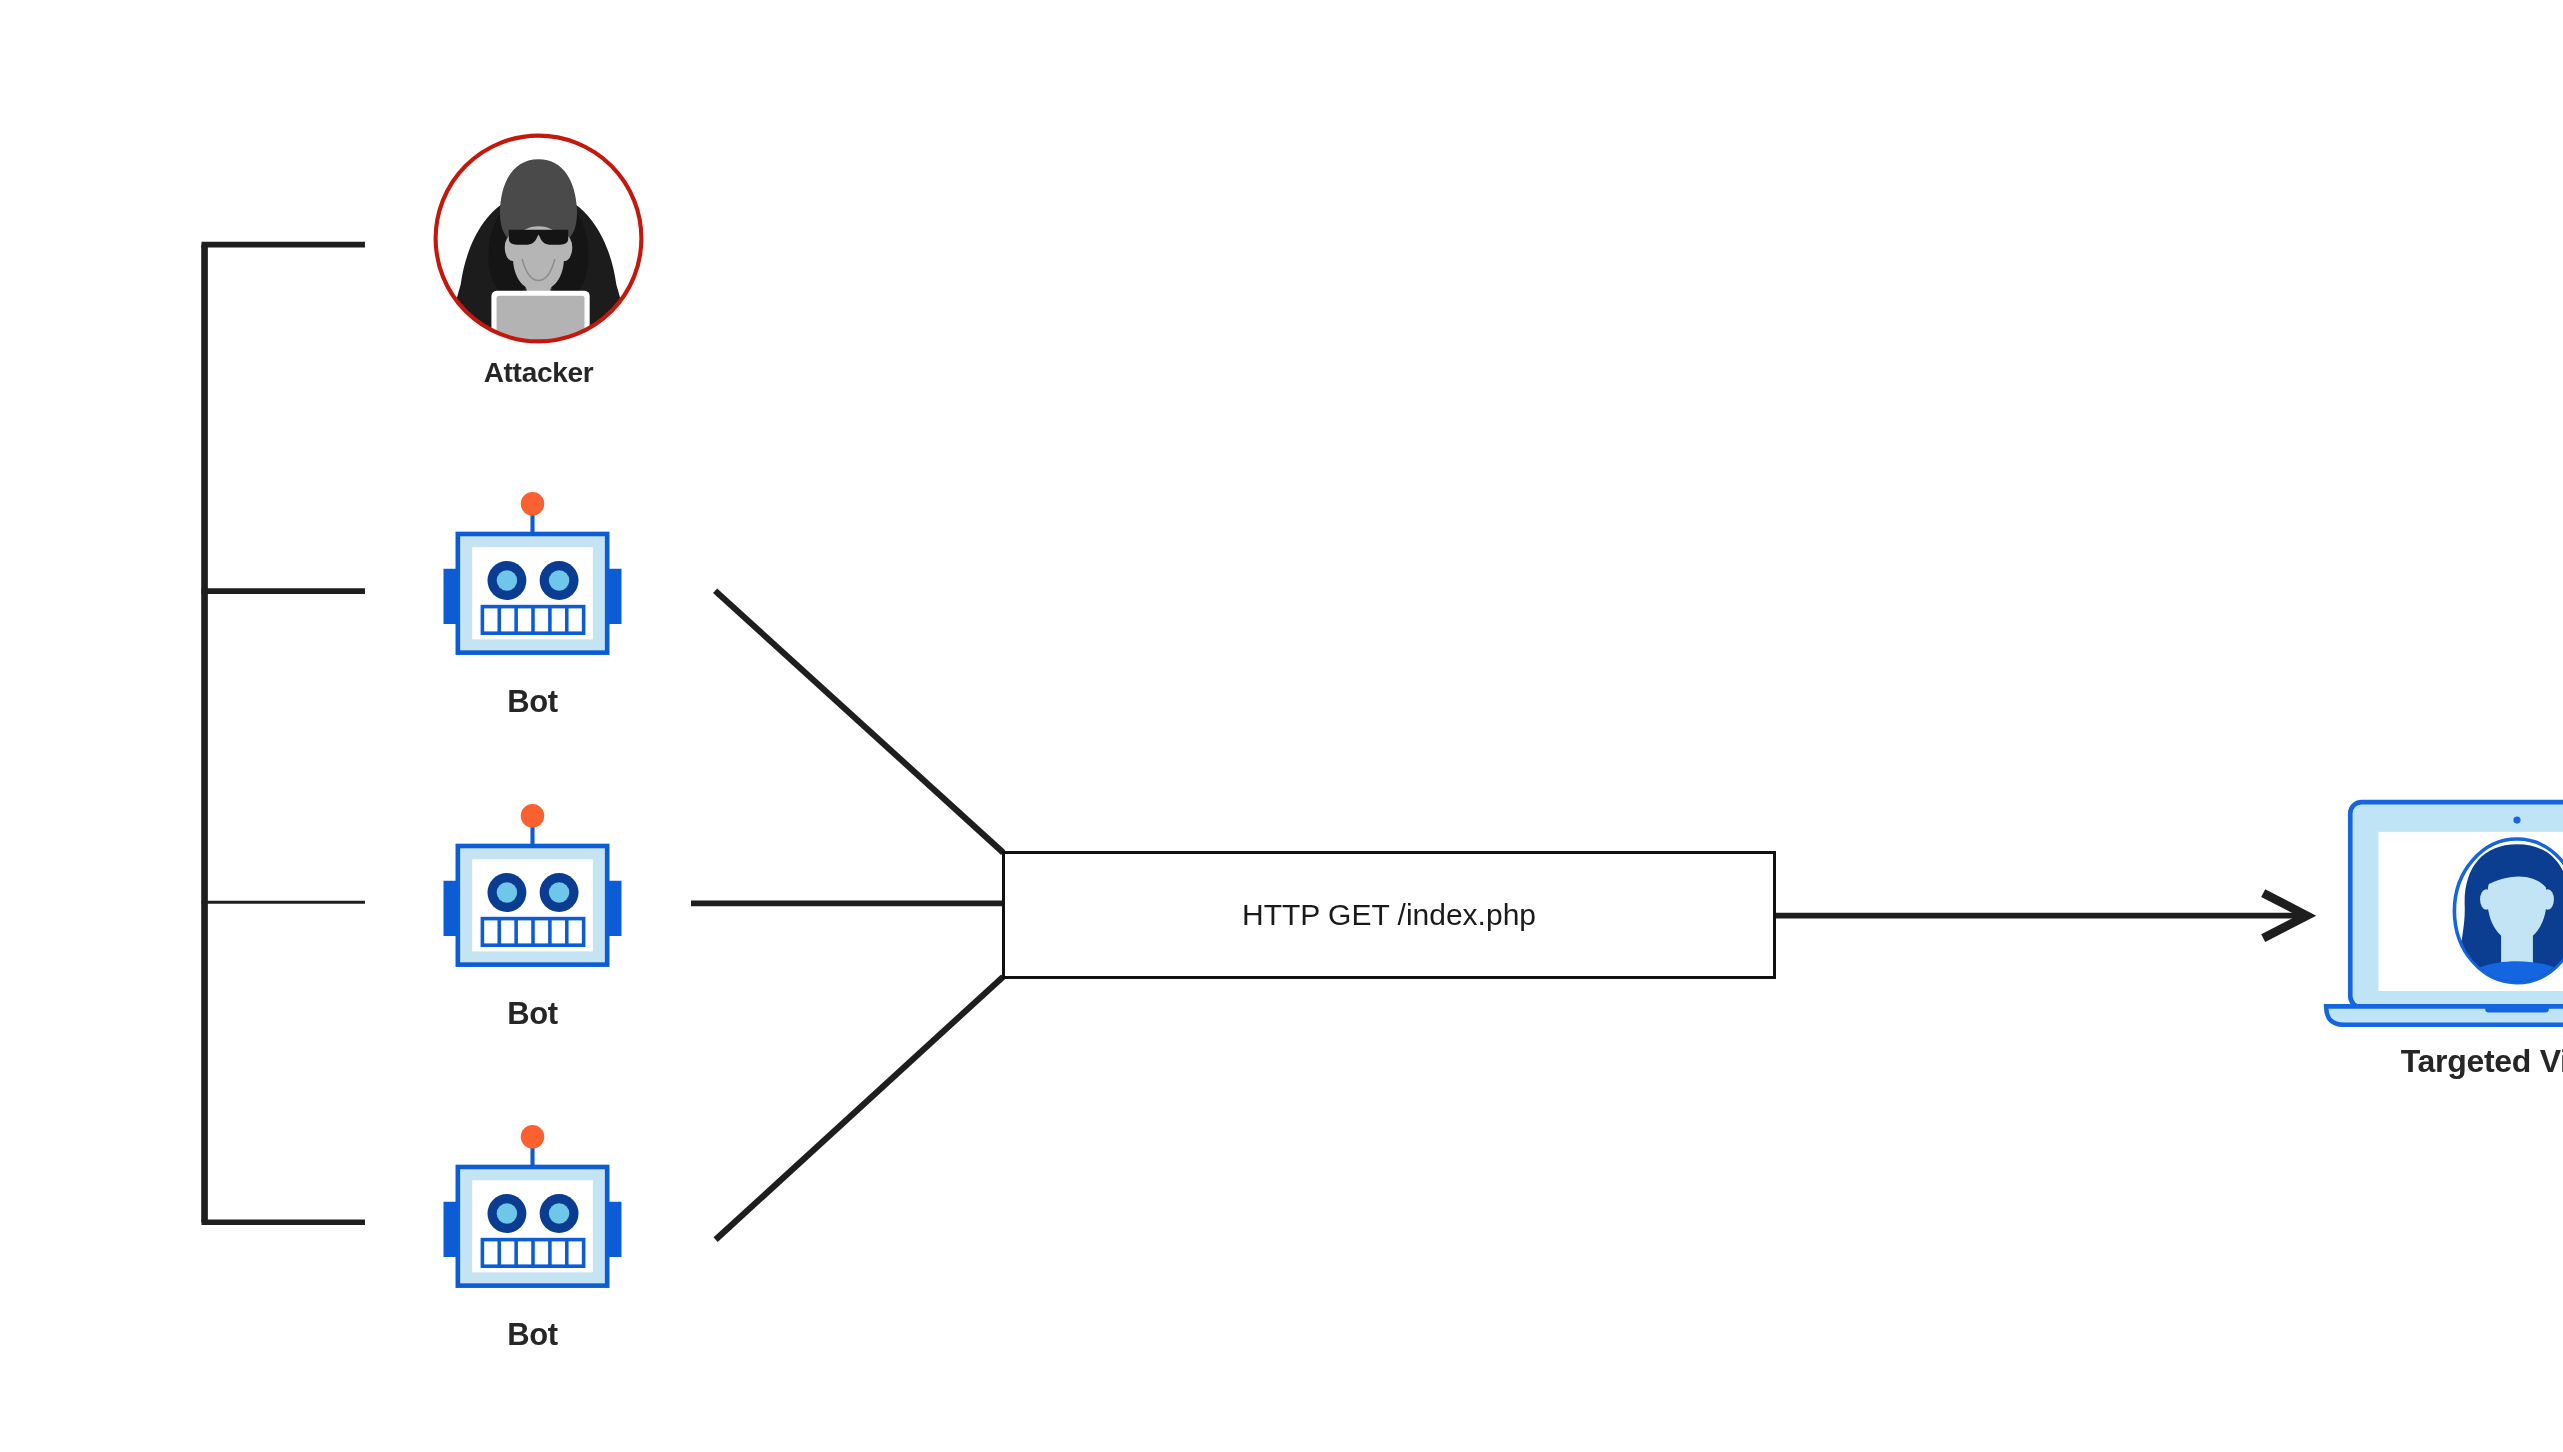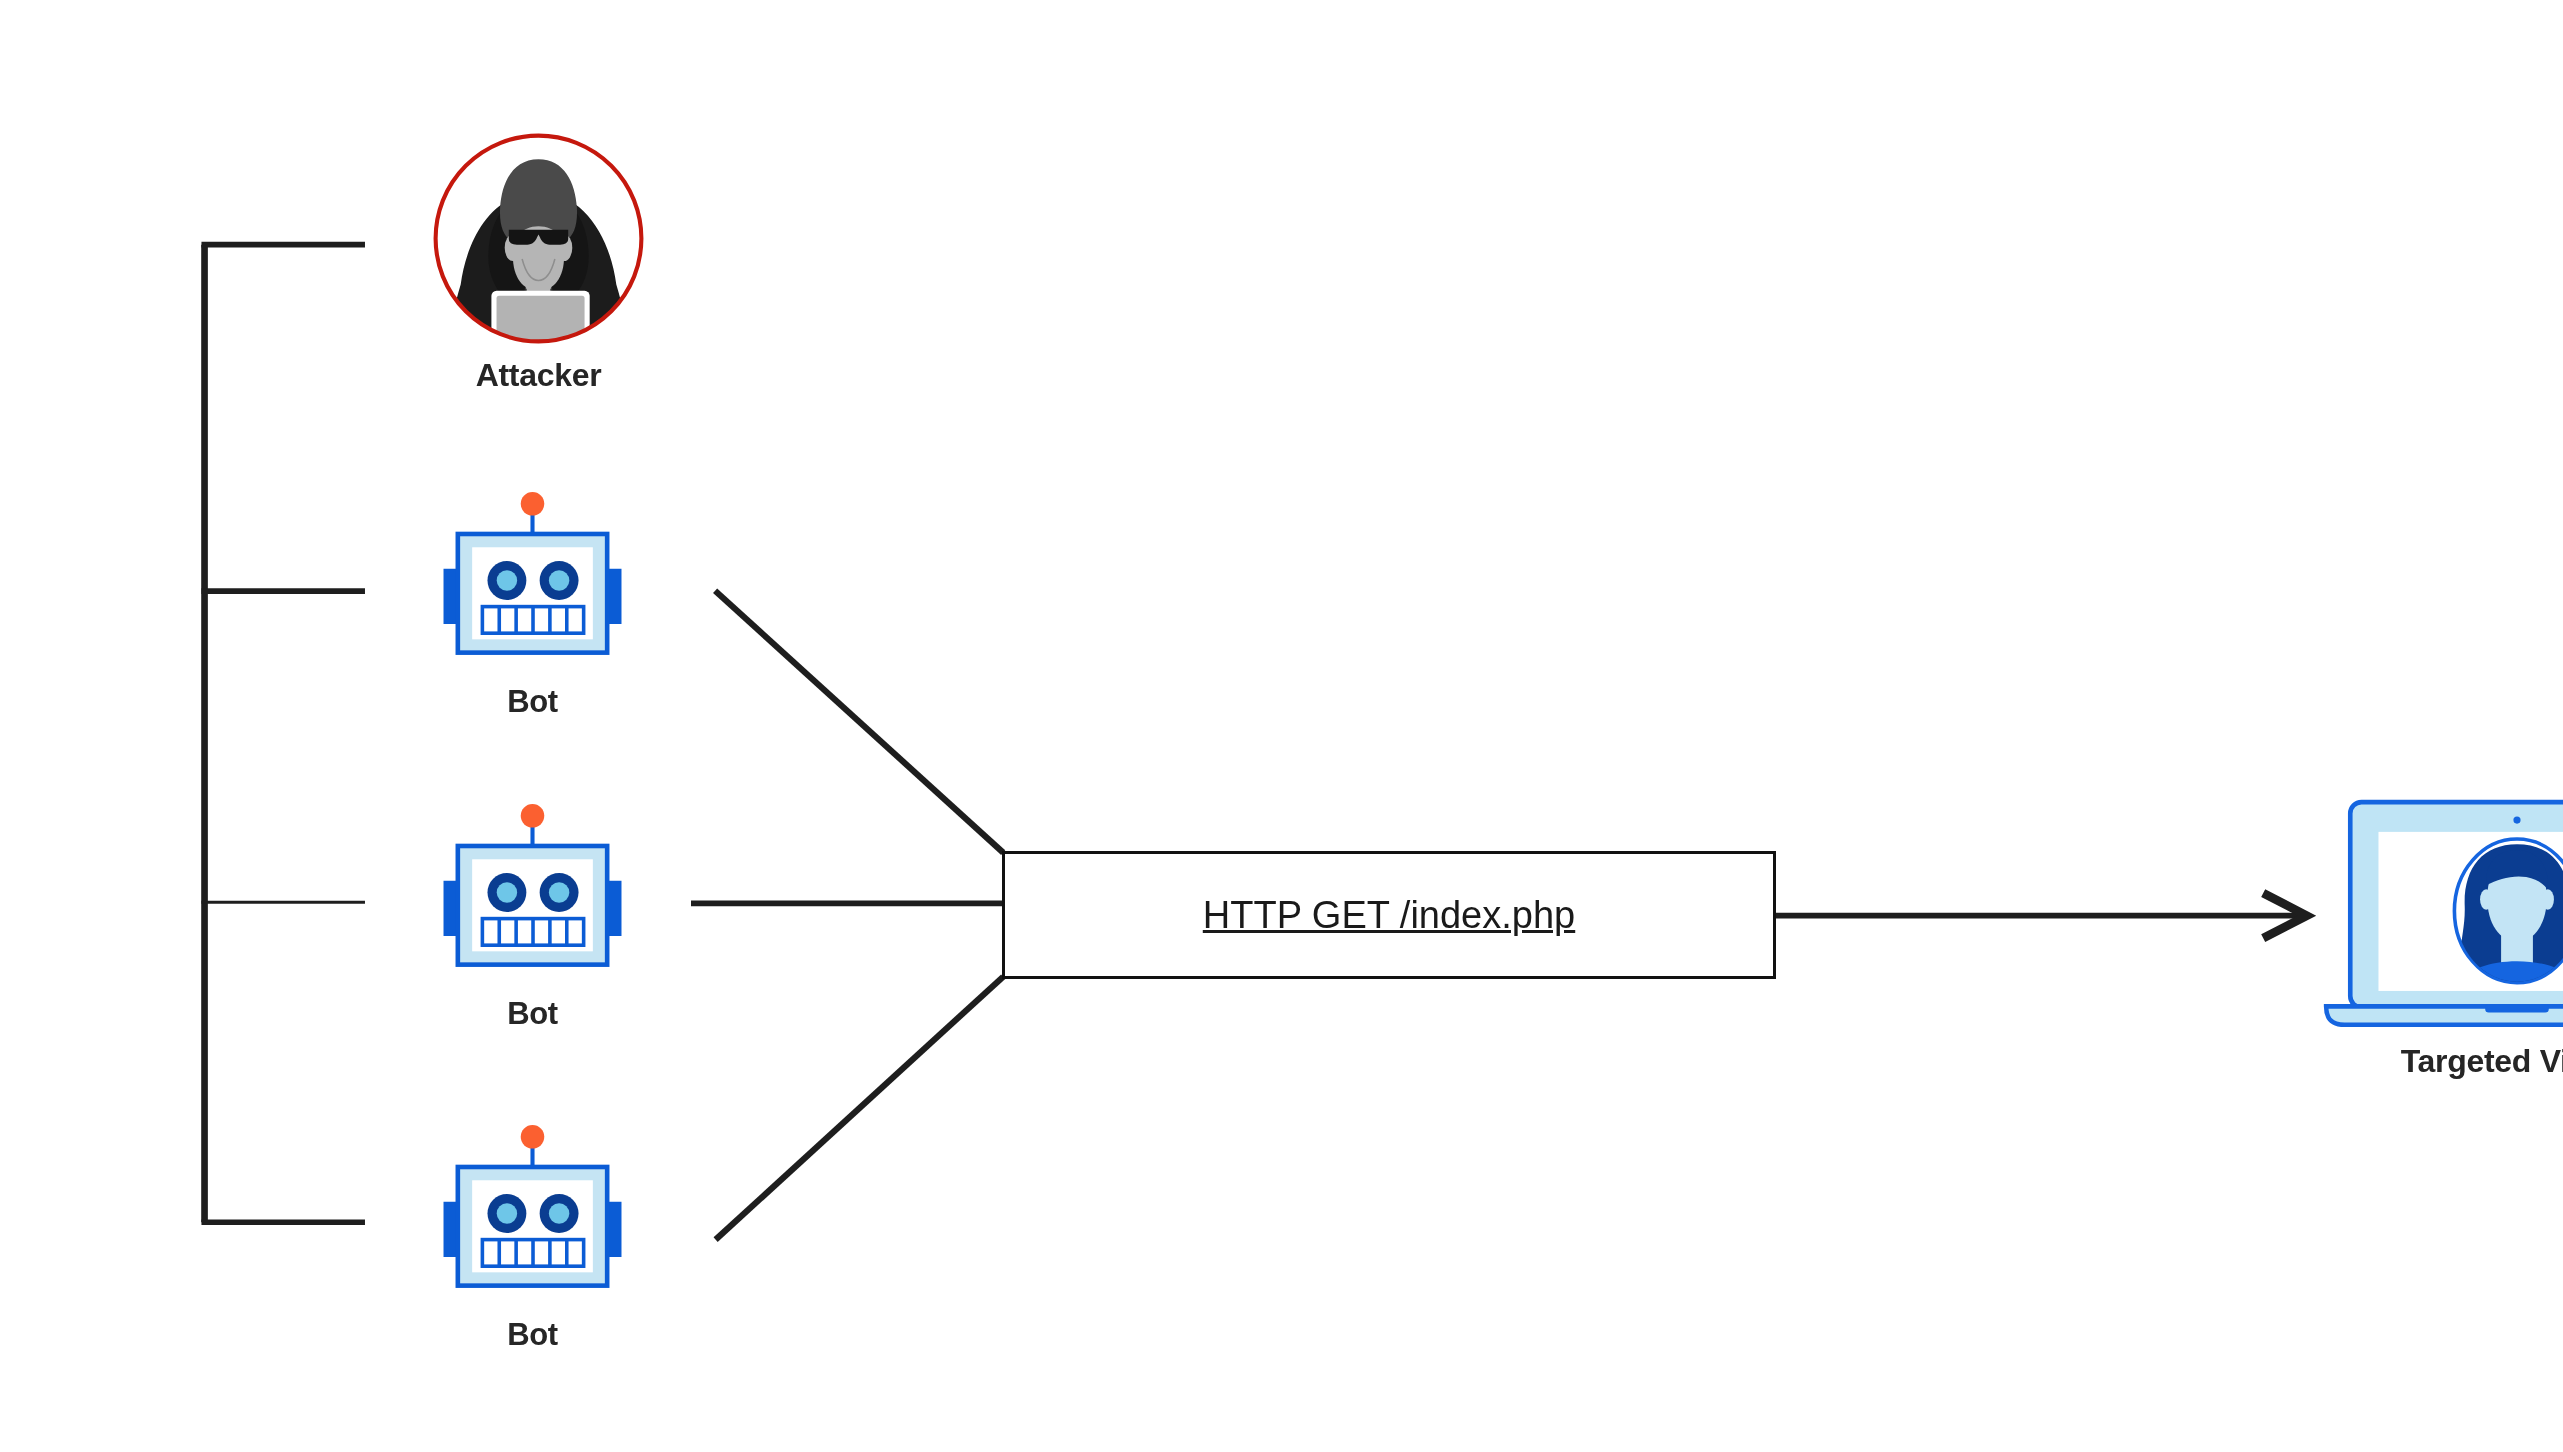--- a/index.html
+++ b/index.html
@@ -110,21 +110,21 @@
         <path d="M152 193 L268 193 L268 211 C268 218 262 222 252 222 L232 222 C222 222 216 216 213 208 L210 202 L207 208 C204 216 198 222 188 222 L168 222 C158 222 152 218 152 211 Z" fill="#141414"></path>
 
         <path d="M185 308 C182 340 188 370 196 392" fill="none" stroke="#2E2E2E" stroke-width="4"></path>
         <path d="M235 308 C238 340 232 370 224 392" fill="none" stroke="#2E2E2E" stroke-width="4"></path>
 
         <rect x="118" y="312" width="192" height="120" rx="10" fill="#ffffff"></rect>
         <rect x="128" y="322" width="172" height="110" rx="5" fill="#B3B3B3"></rect>
       </g>
       <circle cx="210" cy="210" r="201" fill="none" stroke="#C5180D" stroke-width="8"></circle>
     </svg>
-    <div class="node-label" style="top:226px; font-size:32px;">Attacker</div>
+    <div class="node-label" style="top:226px; font-size:28px;">Attacker</div>
   </div>
 
   <div class="node" style="left:425px; top:490px; width:215px; height:246px;">
     <svg width="215" height="179" viewBox="0 0 420 350">
       <line x1="210" y1="40" x2="210" y2="88" stroke="#0B5CD5" stroke-width="8"></line>
       <circle cx="210" cy="27" r="23" fill="#FB6030"></circle>
       <rect x="36" y="154" width="40" height="108" fill="#0B5CD5"></rect>
       <rect x="344" y="154" width="40" height="108" fill="#0B5CD5"></rect>
       <rect x="64" y="86" width="292" height="232" fill="#C5E4F3" stroke="#0B5CD5" stroke-width="9"></rect>
       <rect x="92" y="112" width="236" height="180" fill="#FFFFFF"></rect>
@@ -186,21 +186,21 @@
         <line x1="178" y1="228" x2="178" y2="280"></line>
         <line x1="211" y1="228" x2="211" y2="280"></line>
         <line x1="244" y1="228" x2="244" y2="280"></line>
         <line x1="277" y1="228" x2="277" y2="280"></line>
       </g>
     </svg>
     <div class="node-label" style="top:194px; font-size:31px;">Bot</div>
   </div>
 
   <div class="msg-box" style="left:1002px; top:851px; width:774px; height:128px;">
-    <span class="msg-box-text" style="font-size:38px;text-decoration:underline;">HTTP GET /index.php</span>
+    <span class="msg-box-text" style="font-size:30px;">HTTP GET /index.php</span>
   </div>
 
   <div class="node" style="left:2322px; top:797px; width:390px; height:308px;">
     <svg width="390" height="236" viewBox="0 0 760 460">
 
       <rect x="55" y="10" width="650" height="400" rx="22" fill="#BFE4F5" stroke="#1565E0" stroke-width="9"></rect>
 
       <circle cx="380" cy="45" r="7" fill="#1565E0"></circle>
 
       <rect x="110" y="68" width="540" height="310" fill="#FFFFFF"></rect>

